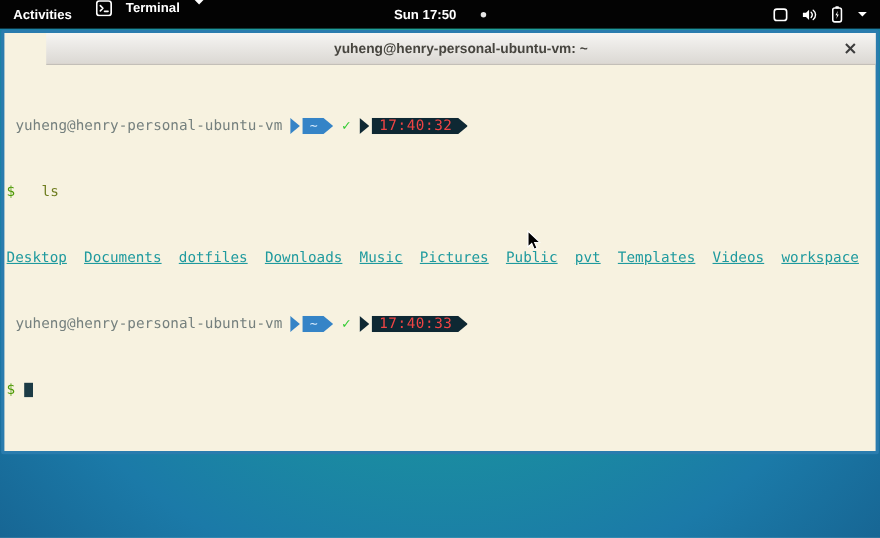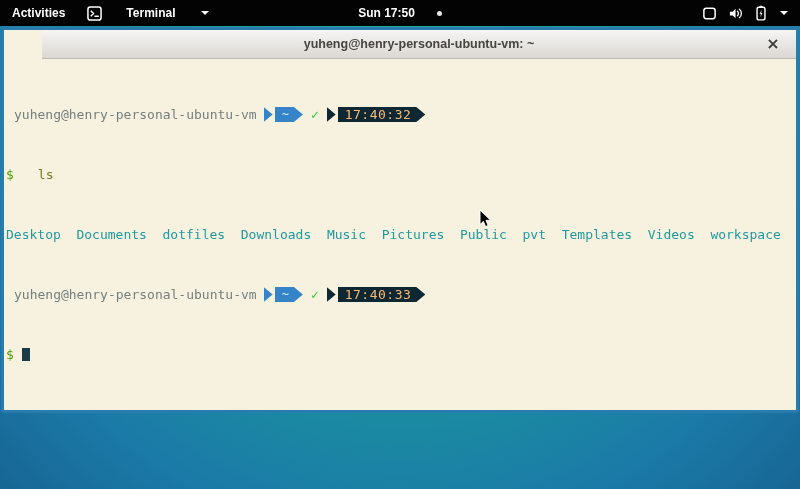--- a/index.html
+++ b/index.html
@@ -8,21 +8,21 @@
     font-family:"Liberation Sans",sans-serif;
     background:radial-gradient(ellipse 75% 130% at 50% 12%, #1fb092 0%, #1a9a9b 38%, #1b7aa8 75%, #16618f 100%);
   }
   
   .topbar{
     position:absolute;left:0;top:0;width:800px;height:26px;background:#030303;
     display:flex;align-items:center;color:#fff;font-size:12px;font-weight:700;z-index:30;
   }
   .tb-left{display:flex;align-items:center;height:100%;}
   .tb-activities{padding:12px 12px;height:100%;display:flex;align-items:center;cursor:default;}
-  .tb-appmenu{display:flex;align-items:center;gap:24px;padding:0 10px;height:100%;}
+  .tb-appmenu{display:flex;align-items:flex-start;gap:12px;padding:0 10px;height:100%;}
   .tb-appmenu svg{display:block;}
   .caret-down{width:0;height:0;border-left:4px solid transparent;border-right:4px solid transparent;border-top:4px solid #fff;margin-left:2px;}
   .tb-clock{
     position:absolute;left:0;right:0;top:0;height:100%;display:flex;align-items:center;justify-content:center;gap:22px;pointer-events:none;
   }
   .tb-clock .dot{width:5px;height:5px;border-radius:50%;background:#e6e6e6;}
   .tb-right{margin-left:auto;display:flex;align-items:center;gap:11px;padding:0 12px;height:100%;}
   .tb-right svg{display:block;}
 
   
@@ -49,25 +49,25 @@
   .tline{height:15px;display:flex;align-items:center;}
   .user{color:var(--user_gray,#75807e);padding-left:8px;}
   .pl-chev{width:9px;height:15px;margin-left:7px;clip-path:polygon(0 0,100% 50%,0 100%);flex:none;}
   .pl-chev.blue{background:var(--accent_blue,#3584c7);}
   .pl-chev.dark{background:var(--powerline_dark,#0e2833);}
   .pl-body{
     height:15px;display:flex;align-items:center;margin-left:2px;
     padding:0 14px 0 7px;clip-path:polygon(0 0,calc(100% - 9px) 0,100% 50%,calc(100% - 9px) 100%,0 100%);
   }
   .pl-body.blue{background:var(--accent_blue,#3584c7);color:#d7eafc;font-size:12px;}
-  .pl-body.dark{background:var(--powerline_dark,#0e2833);color:#fdba74;letter-spacing:0.5px;}
+  .pl-body.dark{background:var(--powerline_dark,#0e2833);color:#ef4444;letter-spacing:0.5px;}
   .check{color:var(--check_green,#33cc33);font-weight:700;margin-left:8px;margin-right:1px;}
   .dollar{color:var(--prompt_green,#4e9a06);}
   .cmd{color:var(--command_olive,#6f7d1f);margin-left:24px;}
-  .dirs{color:var(--directory_teal,#1f9a9e);}
+  .dirs{color:var(--directory_teal,#1f9a9e);text-decoration:underline;}
   .dirs .dir + .dir{margin-left:2ch;text-align:center;}
   .cursor-block{width:8px;height:13px;background:#1c3b45;margin-left:8px;}
 
   
   .mouse{position:absolute;left:479px;top:209px;z-index:50;pointer-events:none;}
 </style>
 </head>
 <body>
 
 <div class="topbar">

